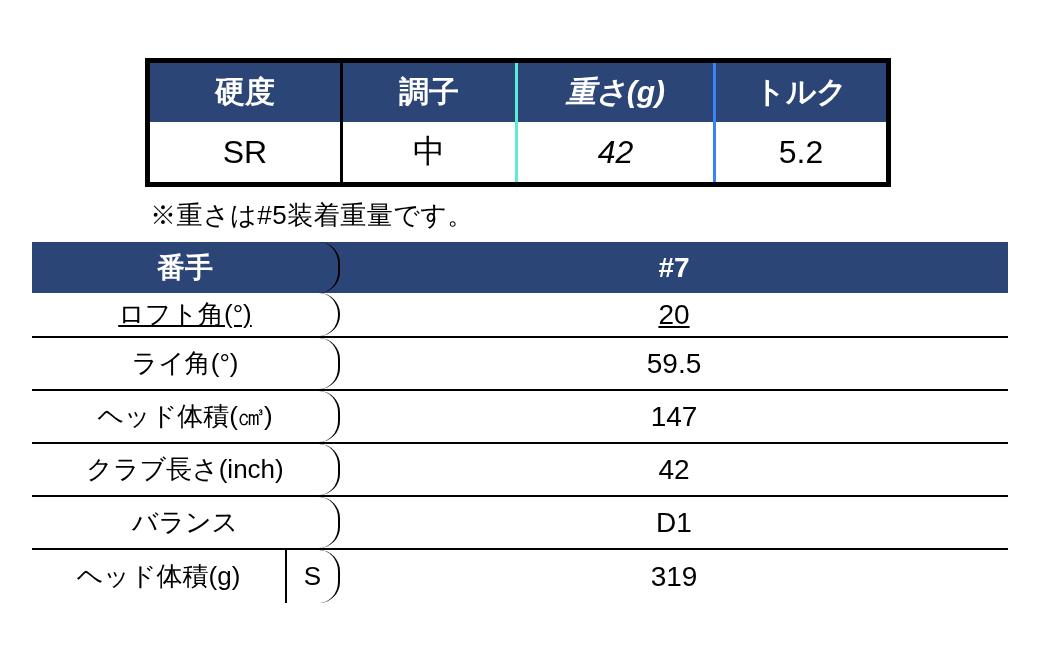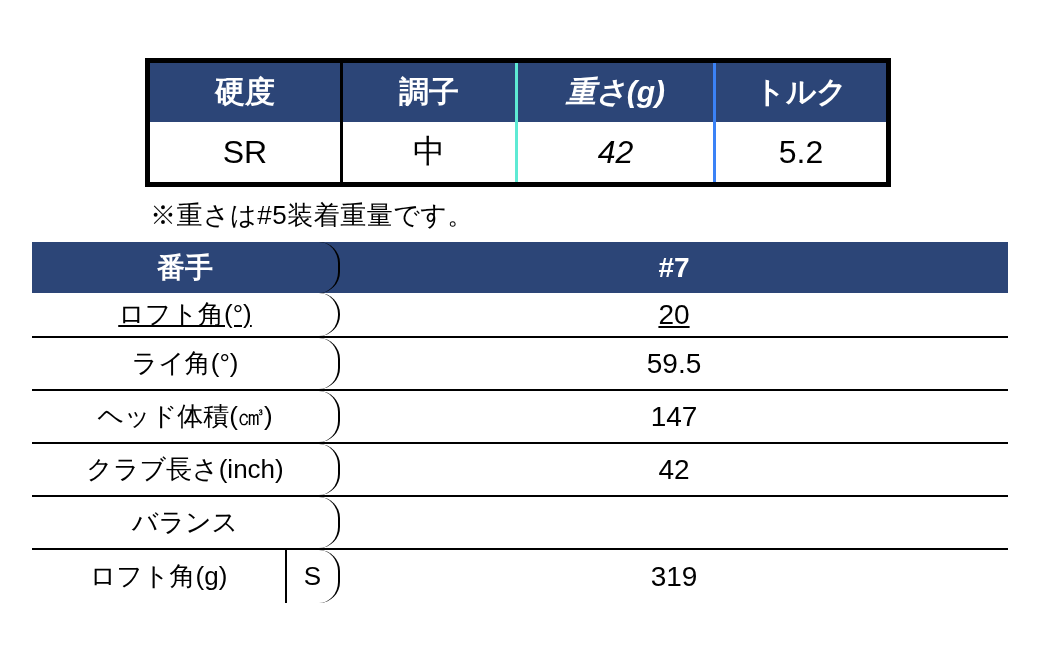--- a/index.html
+++ b/index.html
@@ -178,26 +178,27 @@
       <div class="spec-cell value">147</div>
     </div>
 
     <div class="spec-row r3">
       <div class="spec-cell label">クラブ長さ(inch)</div>
       <div class="spec-cell value">42</div>
     </div>
 
     <div class="spec-row r4">
       <div class="spec-cell label">バランス</div>
+      <div class="spec-cell value">D1</div>
     </div>
 
     <div class="spec-row r5">
       <div class="spec-cell label" style="padding:0;">
         <div class="label-split">
-          <div class="label-main">ロフト角(g)</div>
+          <div class="label-main">ヘッド体積(g)</div>
           <div class="label-sub">S</div>
         </div>
       </div>
       <div class="spec-cell value">319</div>
     </div>
   </div>
 
 </div>
 
 </body></html>

